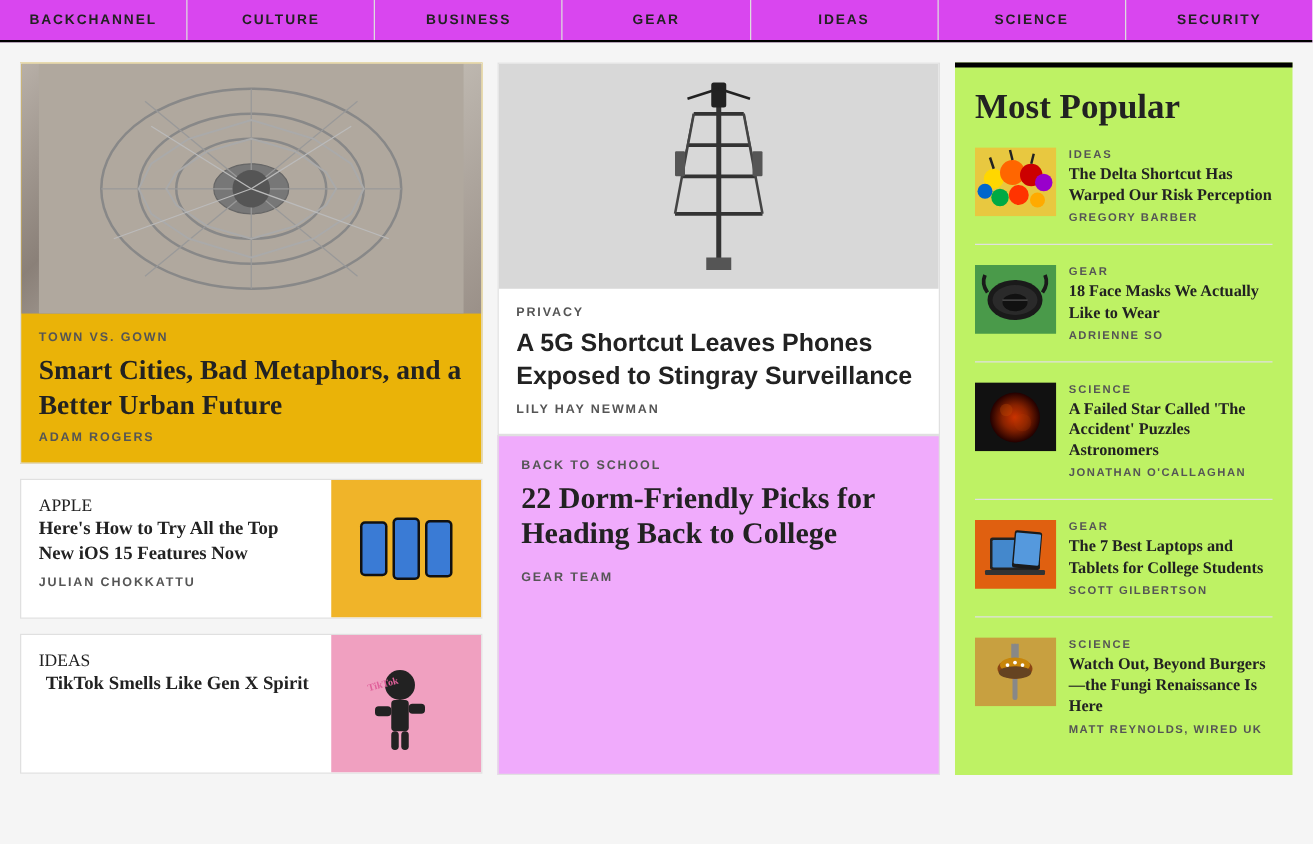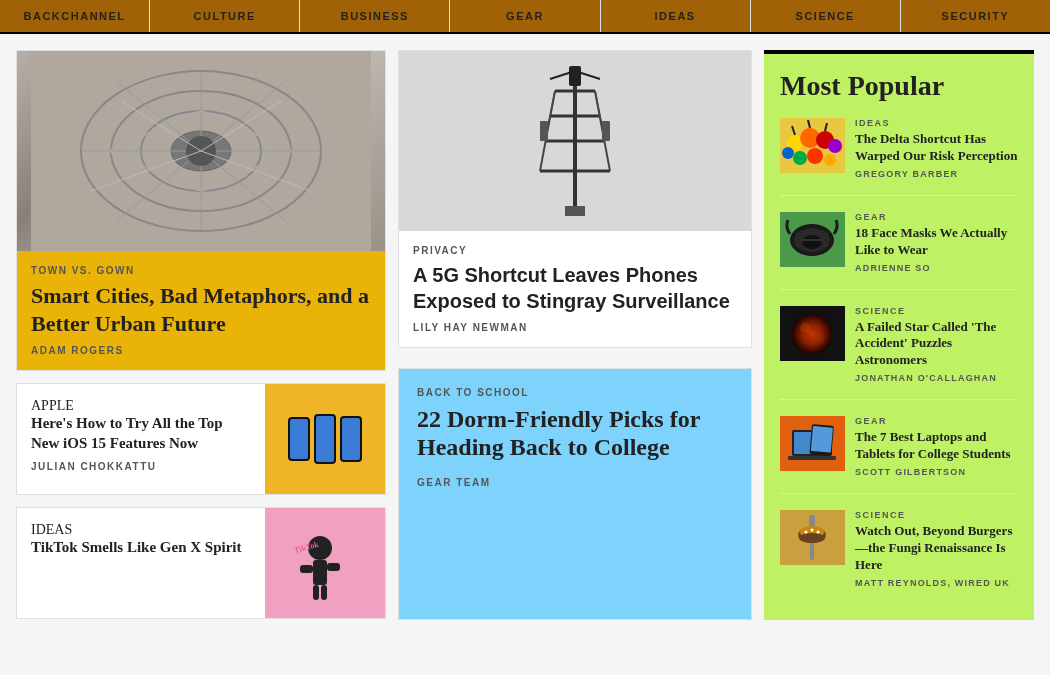--- a/index.html
+++ b/index.html
@@ -1,21 +1,21 @@
 <!DOCTYPE html>
 <html><head>
   <meta charset="utf-8">
   <style>
     * { margin: 0; padding: 0; box-sizing: border-box; }
     body { font-family: 'Georgia', serif; background: #f5f5f5; font-size: 14px; color: #222; }
 
     
     .nav-bar {
       display: flex;
-      background: #a16207;
+      background: #d946ef;
       border-bottom: 2px solid #000;
       overflow: hidden;
     }
     .nav-item {
       flex: 1;
       text-align: center;
       padding: 10px 6px;
       font-size: 11px;
       font-weight: 700;
       letter-spacing: 1.5px;
@@ -43,21 +43,21 @@
       display: flex;
       flex-direction: column;
       gap: 12px;
     }
 
     
     .mid-col {
       flex: 1;
       display: flex;
       flex-direction: column;
-      gap: 20px;
+      gap: 0;
       margin: 0 12px;
     }
 
     
     .right-col {
       flex: 0 0 270px;
       background: #bef264;
       border-top: 4px solid #000;
       padding: 16px;
     }
@@ -143,21 +143,21 @@
       font-size: 10px;
       font-weight: 700;
       letter-spacing: 1.5px;
       text-transform: uppercase;
       font-family: Arial, sans-serif;
       color: #555;
     }
 
     
     .mid-bottom-card {
-      background: #7dd3fc;
+      background: #f0abfc;
       border: 1px solid #e0e0e0;
       padding: 18px 18px 18px 18px;
       flex: 1;
     }
     .mid-bottom-card .card-category {
       font-size: 10px;
       font-weight: 700;
       letter-spacing: 1.5px;
       text-transform: uppercase;
       font-family: Arial, sans-serif;
@@ -417,21 +417,21 @@
           <div class="phone-shape"></div>
           <div class="phone-shape" style="height:50px;"></div>
           <div class="phone-shape" style="height:46px;"></div>
         </div>
       </div>
     </div>
 
     <div class="small-card-bottom card">
       <div class="card-text">
         <div class="card-category">IDEAS</div>
-        <div class="card-title" style="font-size:15px;font-weight:700;line-height:1.3;font-family:Georgia,serif;margin-bottom:0;">TikTok Smells Like Gen X Spirit</div>
+        <div class="card-title" style="font-size:15px;font-weight:700;line-height:1.3;font-family:Georgia,serif;margin-bottom:0;text-align:right;">TikTok Smells Like Gen X Spirit</div>
       </div>
       <div class="card-thumb">
         <div class="img-tiktok">
           <svg width="80" height="80" viewBox="0 0 80 80">
             <rect width="80" height="80" fill="#f0a0c0"></rect>
 
             <circle cx="35" cy="25" r="12" fill="#222"></circle>
             <rect x="28" y="37" width="14" height="25" rx="3" fill="#222"></rect>
             <rect x="15" y="42" width="13" height="8" rx="3" fill="#222"></rect>
             <rect x="42" y="40" width="13" height="8" rx="3" fill="#222"></rect>

